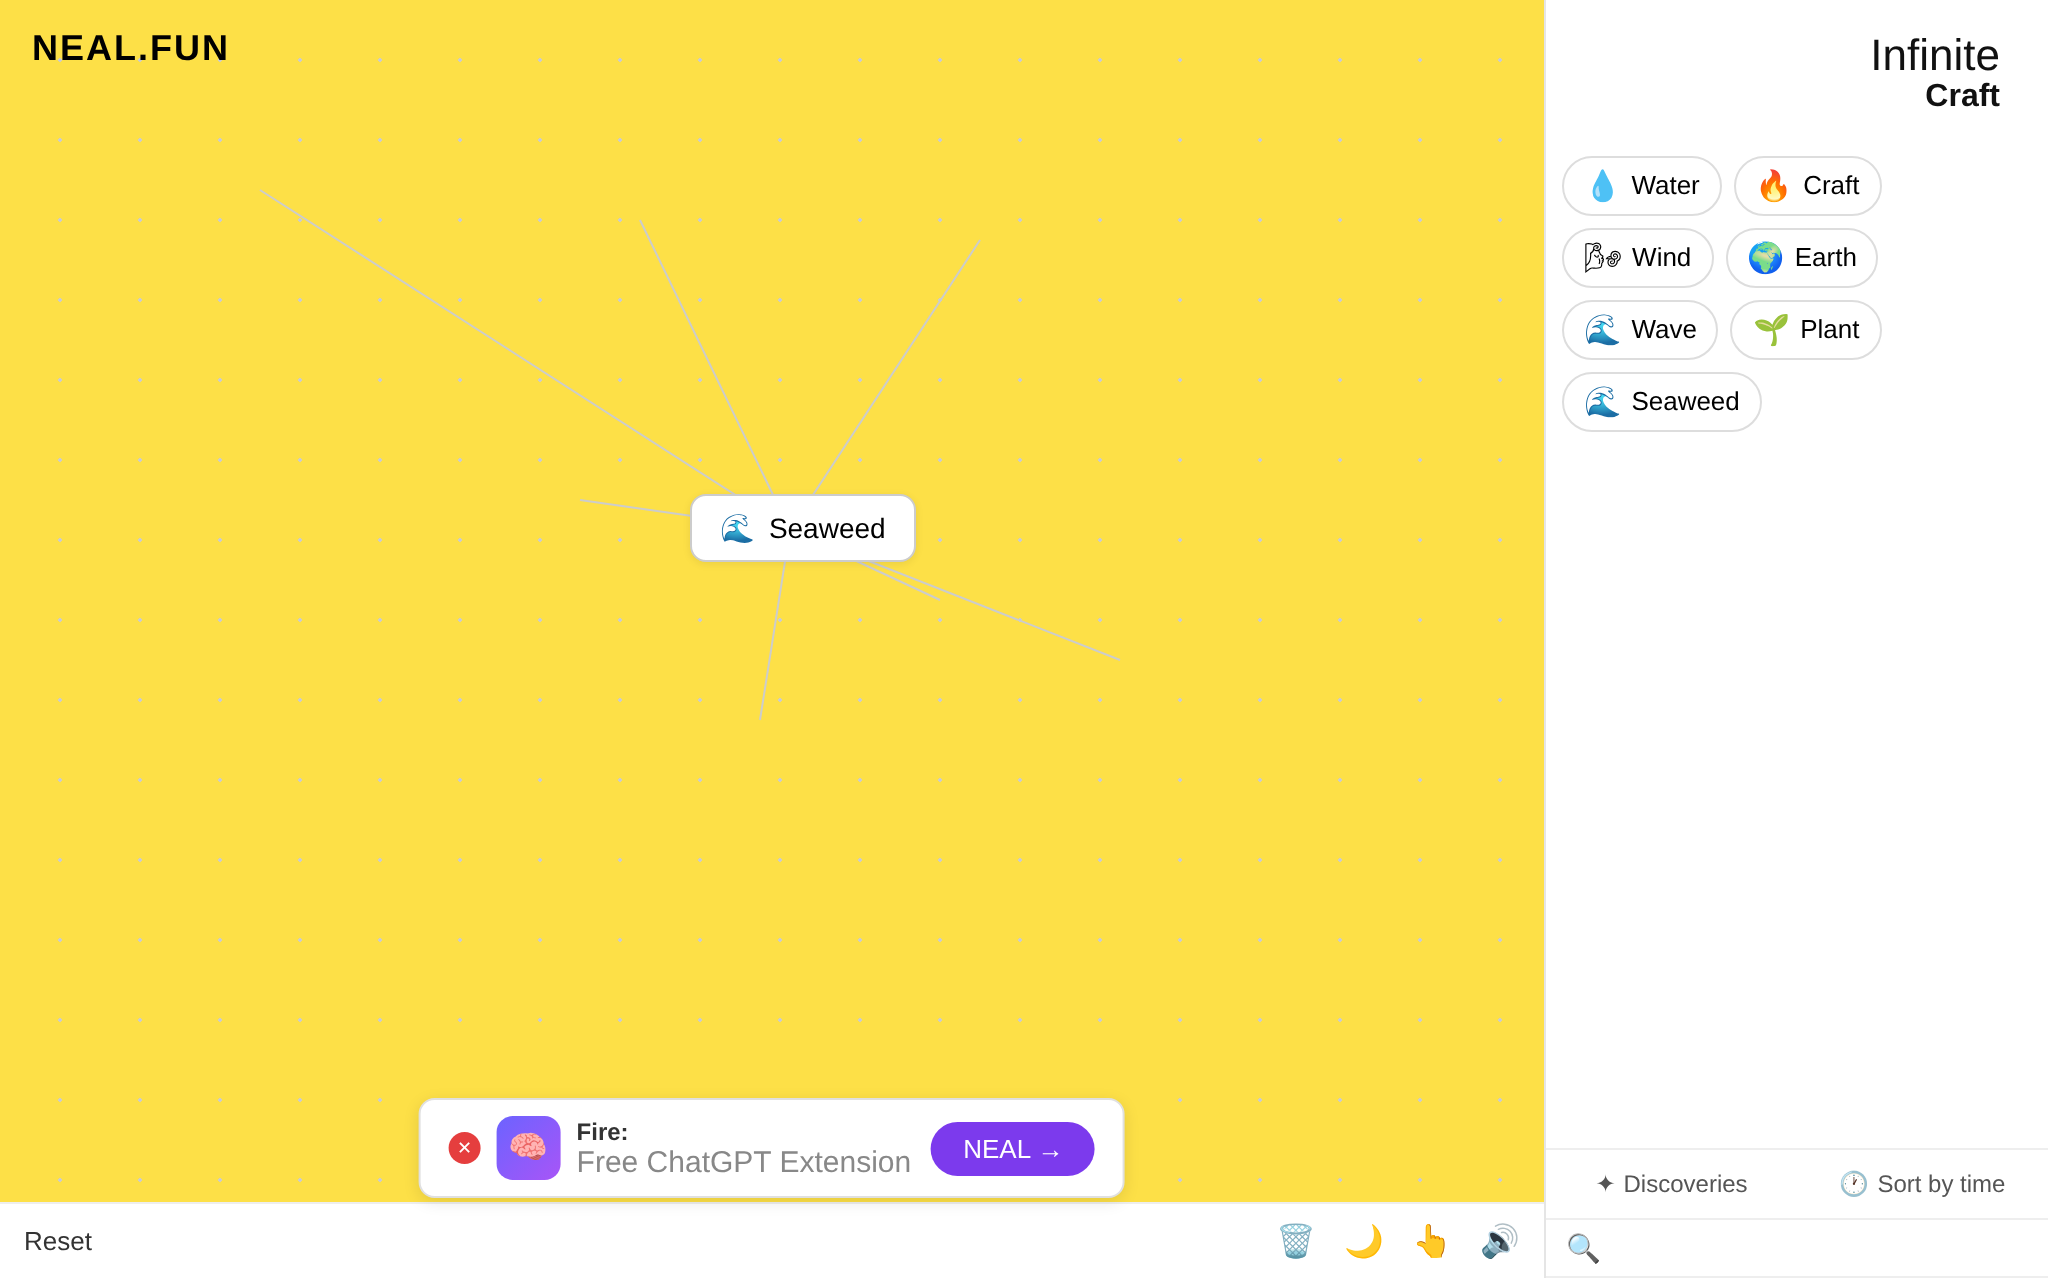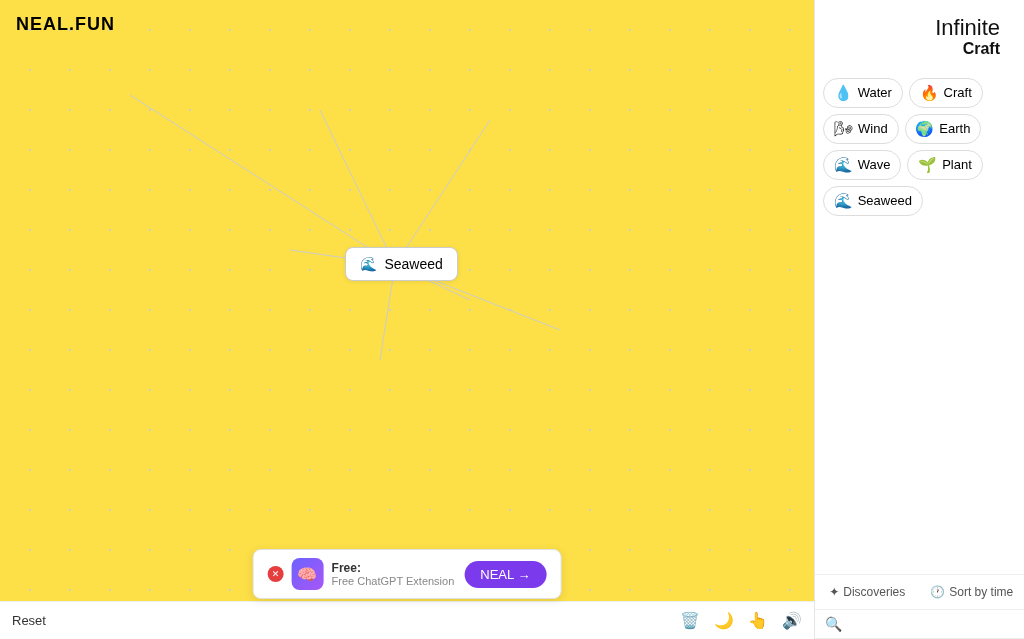--- a/index.html
+++ b/index.html
@@ -45,21 +45,21 @@
       padding: 12px 16px 8px;
       font-size: 22px;
       font-weight: 300;
       line-height: 1.1;
       color: #111;
     }
     .infinite-craft-title strong { display: block; font-weight: 700; font-size: 16px; }
 
     
     .sidebar {
-      width: 210px;
+      width: 252px;
       border-left: 1px solid #e5e5e5;
       display: flex;
       flex-direction: column;
       background: #fff;
     }
 
     .sidebar-top { padding: 4px 8px 8px; }
 
     .elements-grid {
       display: flex;
@@ -217,21 +217,21 @@
       background: linear-gradient(135deg, #6c63ff, #a855f7);
       border-radius: 8px;
       display: flex;
       align-items: center;
       justify-content: center;
       color: #fff;
       font-size: 16px;
     }
     .ad-text { flex: 1; }
     .ad-title { font-weight: 600; font-size: 12px; color: #333; }
-    .ad-sub { font-size: 11px; color: #888; }
+    .ad-sub { font-size: 15px; color: #888; }
     .ad-open-btn {
       background: #7c3aed;
       color: #fff;
       border: none;
       border-radius: 20px;
       padding: 6px 16px;
       font-size: 13px;
       cursor: pointer;
       white-space: nowrap;
     }
@@ -274,21 +274,21 @@
     <div class="canvas-element" style="left: 345px; top: 247px;">
       <span>🌊</span>
       <span>Seaweed</span>
     </div>
 
     <div class="ad-banner">
       <div class="ad-left">
         <div class="ad-x">✕</div>
         <div class="ad-logo">🧠</div>
         <div class="ad-text">
-          <div class="ad-title"><span>Free:</span></div>
+          <div class="ad-title"><span>Fire:</span></div>
           <div class="ad-sub"><span>Free ChatGPT Extension</span></div>
         </div>
       </div>
       <button class="ad-open-btn">NEAL →</button>
     </div>
 
     <div class="canvas-bottom">
       <button class="reset-btn">Reset</button>
       <div class="canvas-icons">
         <button class="canvas-icon-btn">🗑️</button>

